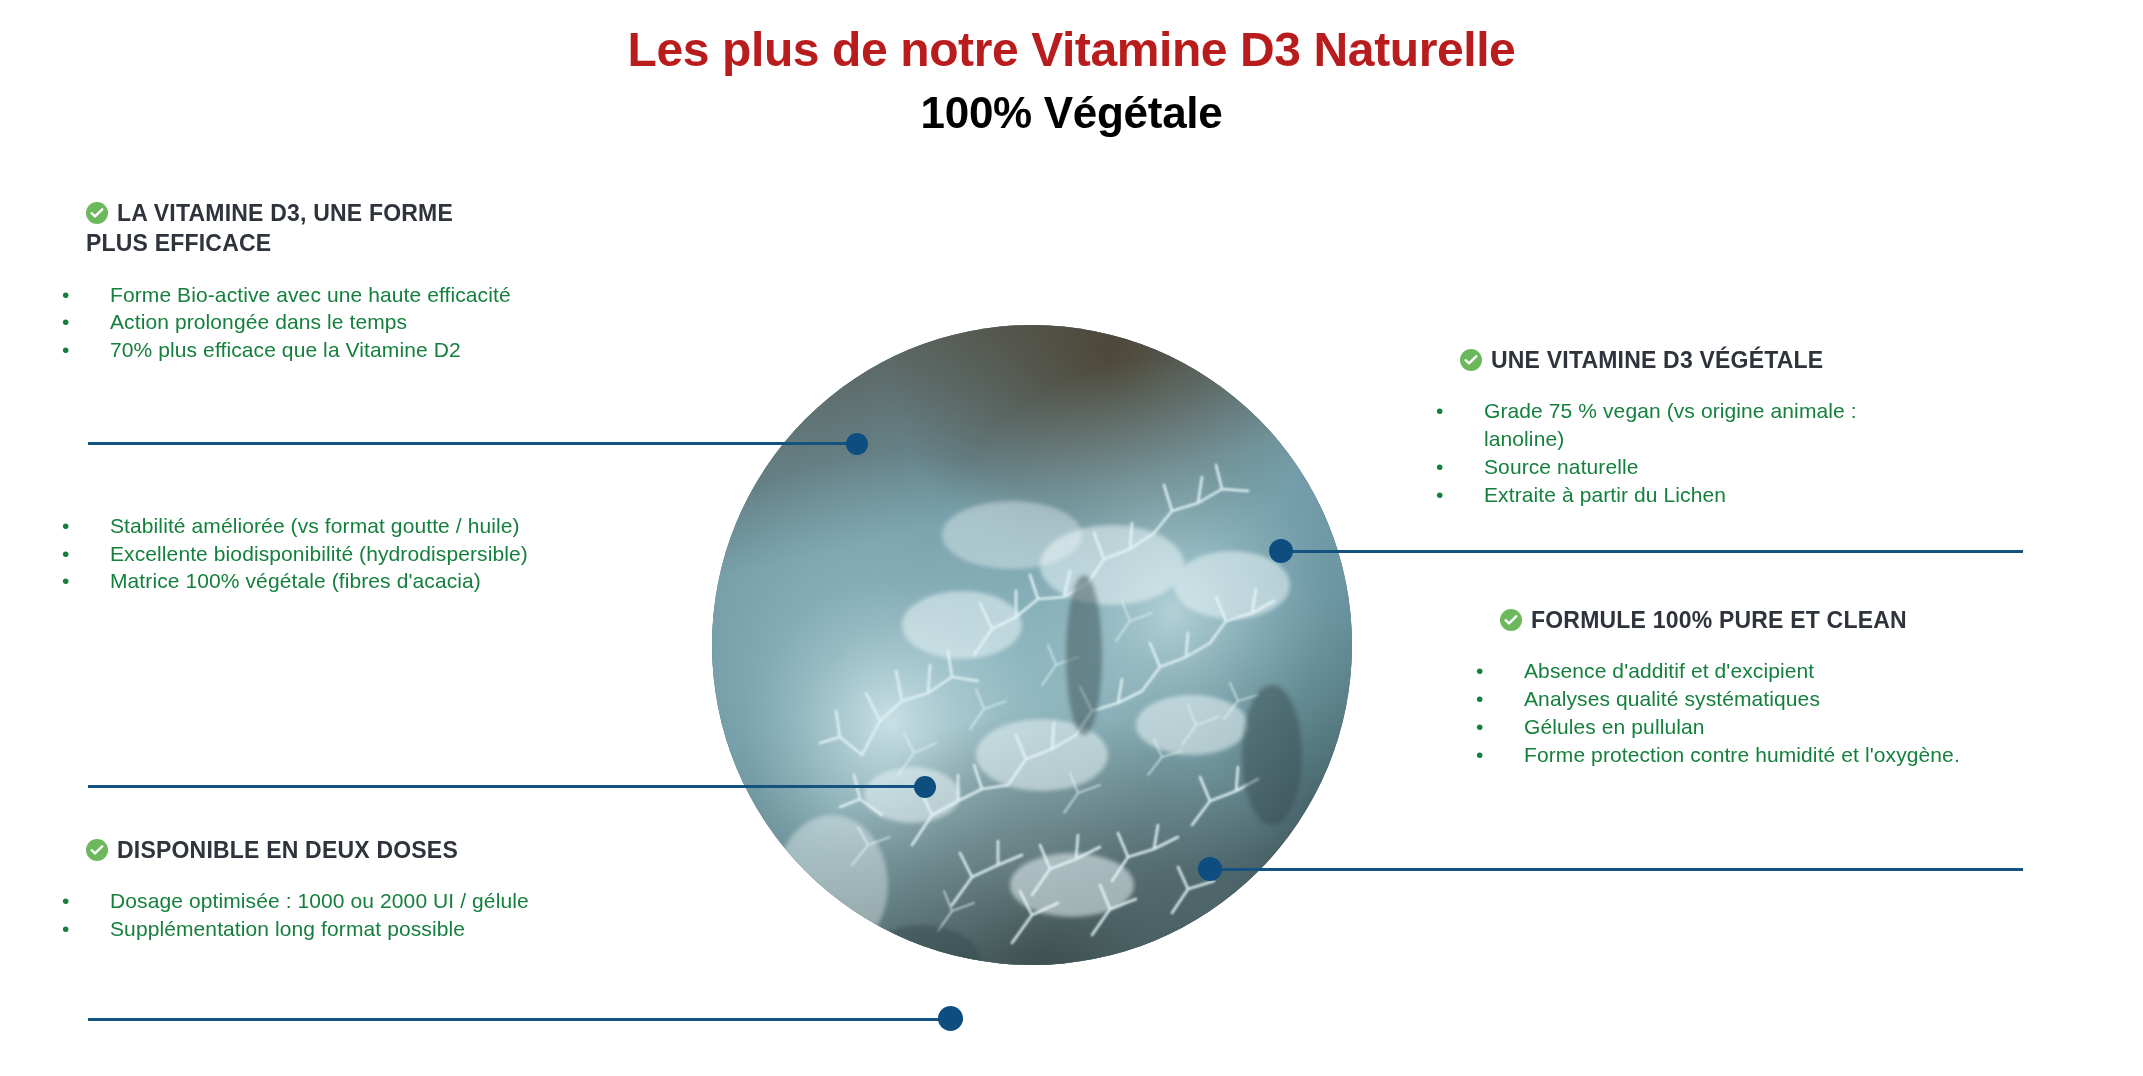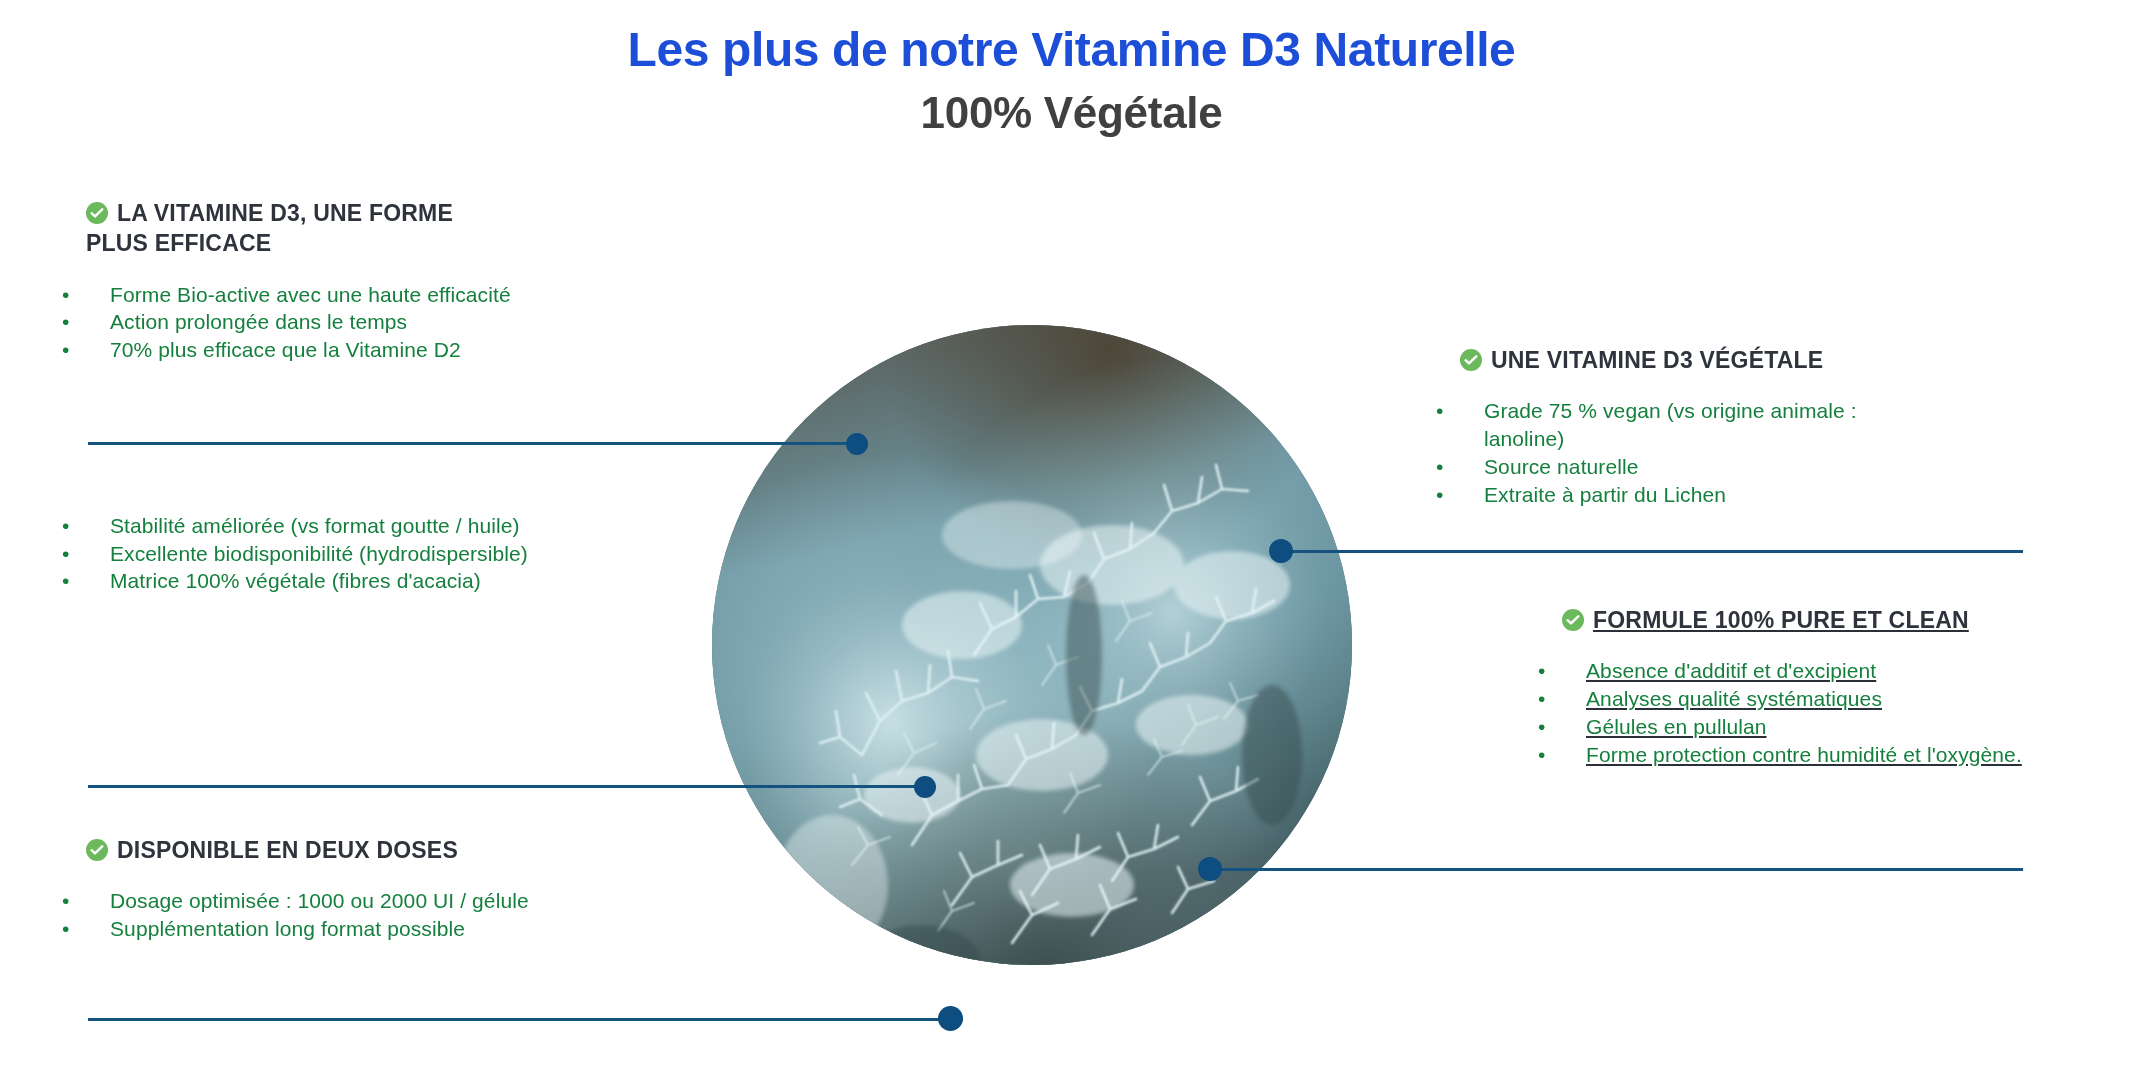--- a/index.html
+++ b/index.html
@@ -9,25 +9,25 @@
     font-family:"Liberation Sans", sans-serif;
     color:#2b2f38;
     overflow:hidden;
     position:relative;
   }
 
   
   .header { position:absolute; left:0; top:22px; width:2143px; text-align:center; }
   .title {
     font-size:48px; font-weight:700; letter-spacing:-0.4px;
-    color:#1d4ed8; line-height:1.18;
+    color:#b91c1c; line-height:1.18;
   }
   .subtitle {
     font-size:44px; font-weight:600; letter-spacing:-0.3px;
-    color:#404040; line-height:1.25; margin-top:6px;
+    color:#000000; line-height:1.25; margin-top:6px;
   }
 
   
   .photo-circle {
     position:absolute;
     left:712px; top:325px;
     width:640px; height:640px;
     border-radius:50%;
     overflow:hidden;
     background:#4b6b72;
@@ -262,21 +262,21 @@
         </svg>
     </span><span>UNE VITAMINE D3 VÉGÉTALE</span>
   </div>
   <div class="bullets">
     <div class="bullet"><span class="b-dot">•</span><span>Grade 75 % vegan (vs origine animale : lanoline)</span></div>
     <div class="bullet"><span class="b-dot">•</span><span>Source naturelle</span></div>
     <div class="bullet"><span class="b-dot">•</span><span>Extraite à partir du Lichen</span></div>
   </div>
 </div>
 
-<div class="block" style="left:1562px; top:605px; width:460px;text-decoration:underline;">
+<div class="block" style="left:1500px; top:605px; width:460px;">
   <div class="block-head">
     <span class="check-icon">
       <svg width="14" height="14" viewBox="0 0 14 14">
           <path d="M1.6 7.2 L5 10.4 L12.2 3.3" stroke="#ffffff" stroke-width="2.4" fill="none" stroke-linecap="round" stroke-linejoin="round"></path>
         </svg>
     </span><span>FORMULE 100% PURE ET CLEAN</span>
   </div>
   <div class="bullets">
     <div class="bullet"><span class="b-dot">•</span><span>Absence d'additif et d'excipient</span></div>
     <div class="bullet"><span class="b-dot">•</span><span>Analyses qualité systématiques</span></div>

